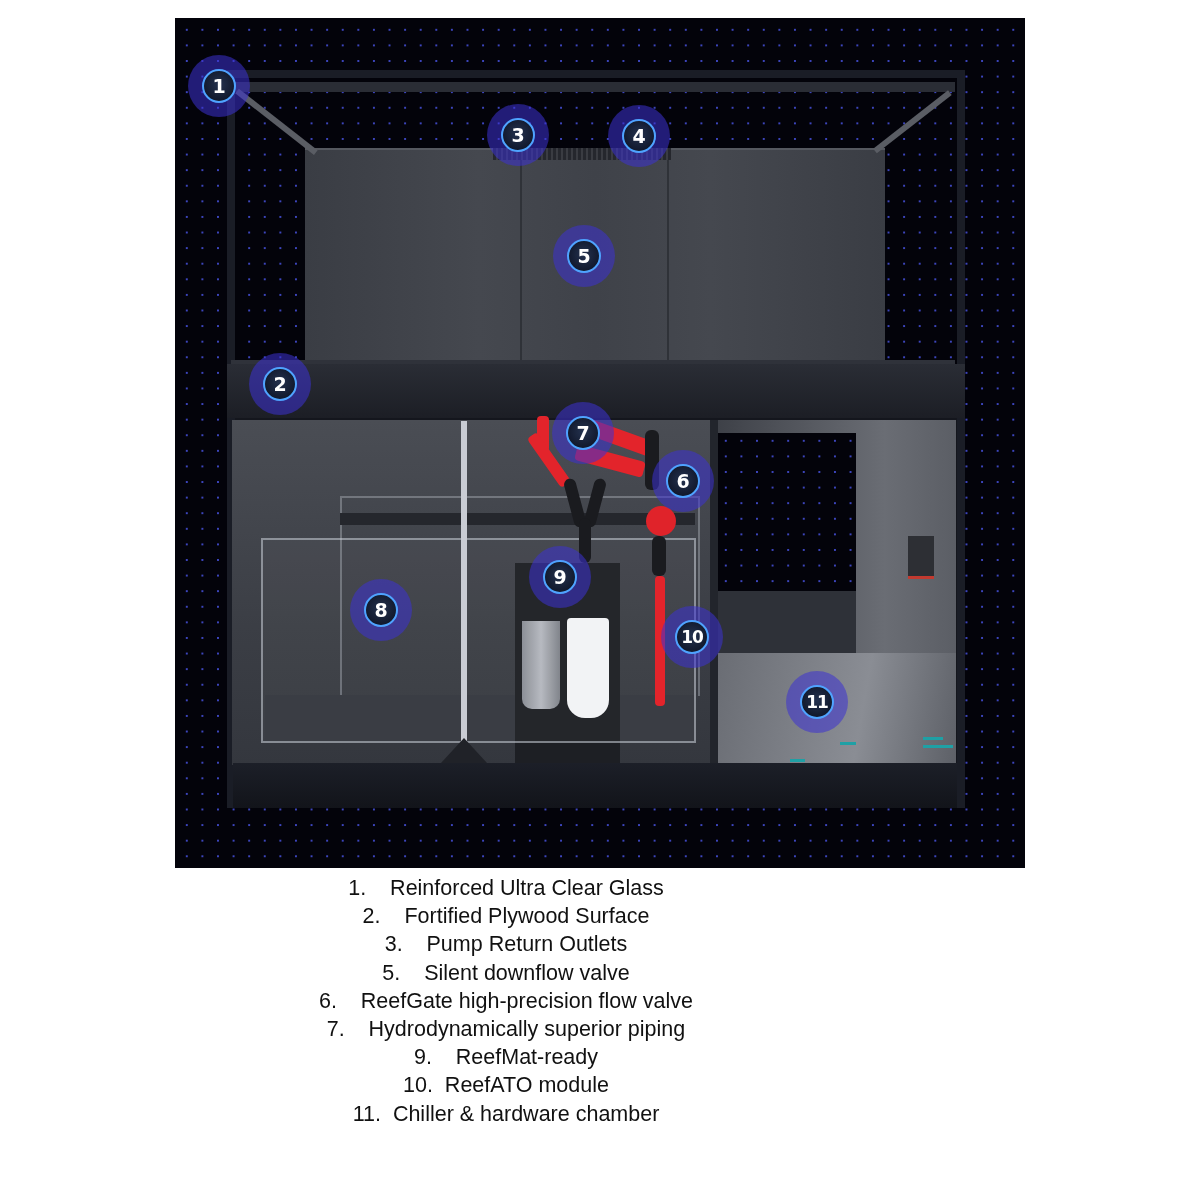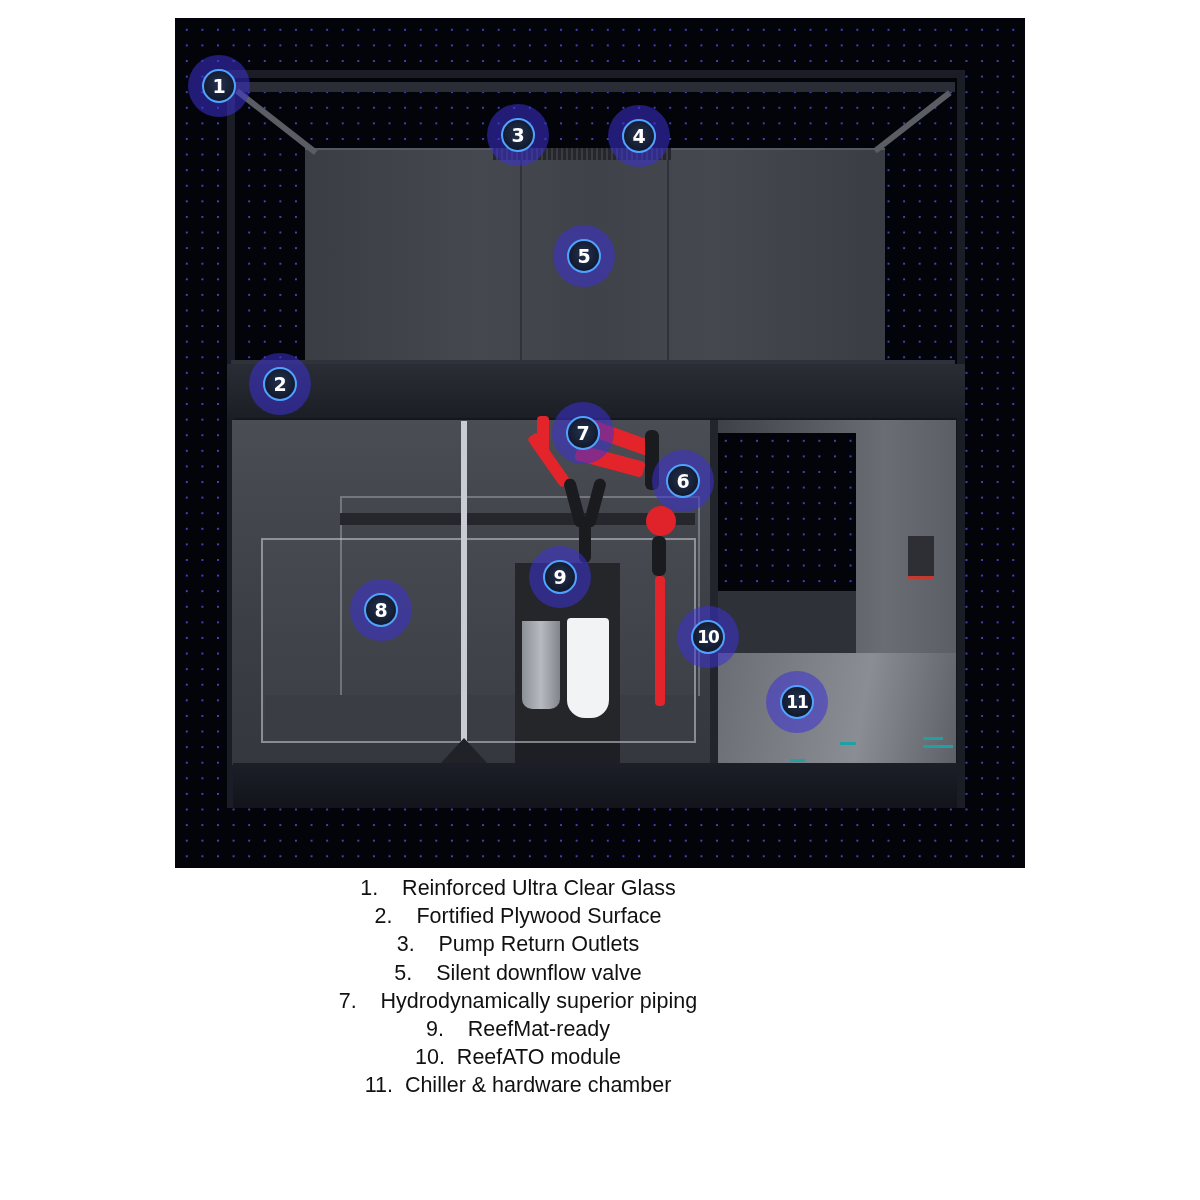--- a/index.html
+++ b/index.html
@@ -54,21 +54,21 @@
 
   .ato-box { position: absolute; left: 733px; top: 518px; width: 26px; height: 40px; background: #2d2f34; border-bottom: 3px solid #c23a30; }
   .teal { position: absolute; background: #1fa0a5; height: 3px; }
 
   
   .marker { position: absolute; width: 62px; height: 62px; margin-left: -31px; margin-top: -31px; border-radius: 50%; background: rgba(60,50,210,0.55); display: flex; align-items: center; justify-content: center; }
   .marker-inner { width: 34px; height: 34px; border-radius: 50%; background: radial-gradient(circle at 50% 45%, #24324f, #0a0f1f); border: 2px solid #4fa3ff; box-sizing: border-box; display: flex; align-items: center; justify-content: center; color: #ffffff; font-weight: bold; font-size: 19px; font-family: "DejaVu Sans", sans-serif; }
   .marker-inner.two-digit { font-size: 17px; letter-spacing: -1px; }
 
   
-  .legend { position: absolute; left: 12px; top: 874px; width: 1012px; }
+  .legend { position: absolute; left: 0; top: 874px; width: 1012px; }
   .legend-item { text-align: center; font-size: 21.5px; color: #111111; line-height: 28.2px; white-space: pre; }
   .legend-num { display: inline-block; }
   .legend-label { display: inline-block; }
 </style>
 </head>
 <body>
 
 <div class="diagram">
 
   <div class="cabinet-body"></div>
@@ -140,30 +140,31 @@
     </div>
   <div class="marker" style="left:408px;top:415px;">
       <div class="marker-inner">7</div>
     </div>
   <div class="marker" style="left:206px;top:592px;">
       <div class="marker-inner">8</div>
     </div>
   <div class="marker" style="left:385px;top:559px;">
       <div class="marker-inner">9</div>
     </div>
-  <div class="marker" style="left:533px;top:619px;">
+  <div class="marker" style="left:517px;top:619px;">
       <div class="marker-inner two-digit">10</div>
     </div>
-  <div class="marker" style="left:622px;top:684px;">
+  <div class="marker" style="left:642px;top:684px;">
       <div class="marker-inner two-digit">11</div>
     </div>
 </div>
 
 <div class="legend">
   <div class="legend-item"><span class="legend-num">1.</span><span>    </span><span class="legend-label">Reinforced Ultra Clear Glass</span></div>
   <div class="legend-item"><span class="legend-num">2.</span><span>    </span><span class="legend-label">Fortified Plywood Surface</span></div>
   <div class="legend-item"><span class="legend-num">3.</span><span>    </span><span class="legend-label">Pump Return Outlets</span></div>
   <div class="legend-item"><span class="legend-num">5.</span><span>    </span><span class="legend-label">Silent downflow valve</span></div>
+  <div class="legend-item"><span class="legend-num">6.</span><span>    </span><span class="legend-label">ReefGate high-precision flow valve</span></div>
   <div class="legend-item"><span class="legend-num">7.</span><span>    </span><span class="legend-label">Hydrodynamically superior piping</span></div>
   <div class="legend-item"><span class="legend-num">9.</span><span>    </span><span class="legend-label">ReefMat-ready</span></div>
   <div class="legend-item"><span class="legend-num">10.</span><span>  </span><span class="legend-label">ReefATO module</span></div>
   <div class="legend-item"><span class="legend-num">11.</span><span>  </span><span class="legend-label">Chiller &amp; hardware chamber</span></div>
 </div>
 
 </body></html>

